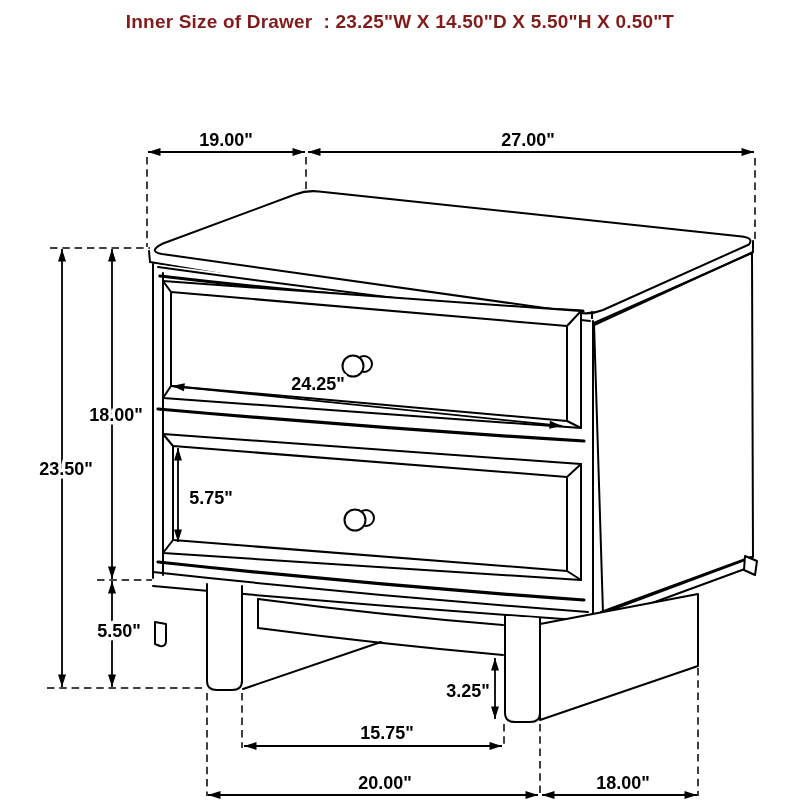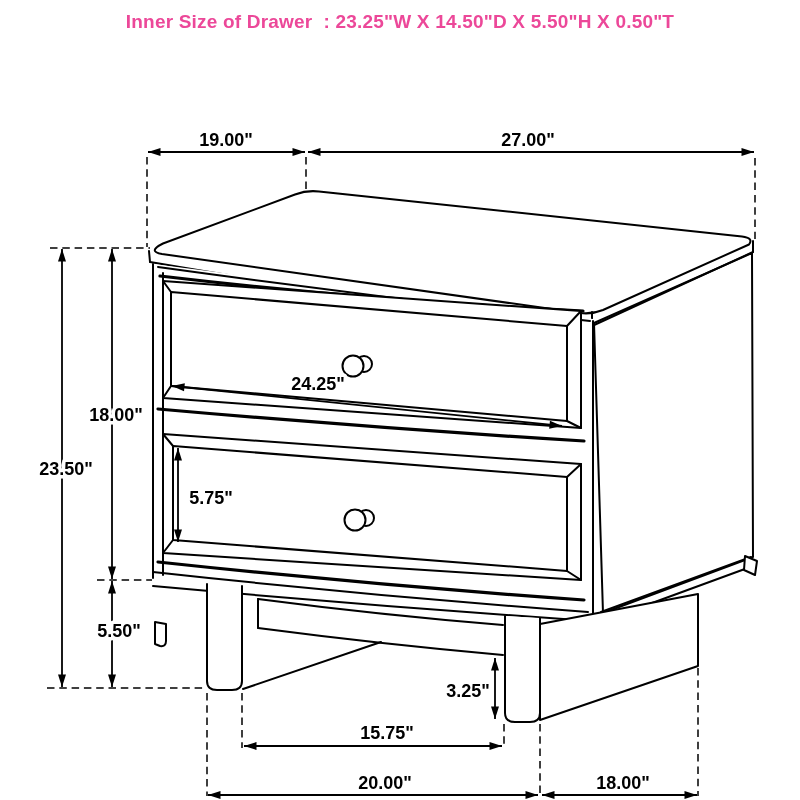--- a/index.html
+++ b/index.html
@@ -1,19 +1,19 @@
 <!DOCTYPE html>
 <html><head>
 <meta charset="utf-8">
 <style>
   html,body{margin:0;padding:0;background:#fff;}
   #stage{position:relative;width:800px;height:800px;background:#ffffff;overflow:hidden;
          font-family:"Liberation Sans","DejaVu Sans",sans-serif;}
   #title-bar{position:absolute;top:11px;left:0;width:100%;text-align:center;
-             font-size:19px;font-weight:bold;color:#ec4899;white-space:pre;letter-spacing:.2px;}
+             font-size:19px;font-weight:bold;color:#7f1d1d;white-space:pre;letter-spacing:.2px;}
   svg{position:absolute;top:0;left:0;}
   .ln{stroke:#000;stroke-width:2;fill:none;stroke-linecap:round;stroke-linejoin:round;}
   .thick{stroke:#000;stroke-width:3.2;fill:none;stroke-linecap:round;}
   .fillw{fill:#ffffff;}
   .dim{stroke:#000;stroke-width:1.8;fill:none;}
   .ext{stroke:#000;stroke-width:1.5;fill:none;stroke-dasharray:7.5 4.8;}
   .lbl{font-size:18px;font-weight:bold;fill:#000;text-anchor:middle;
        paint-order:stroke;stroke:#ffffff;stroke-width:7px;stroke-linejoin:round;}
 </style>
 </head>

